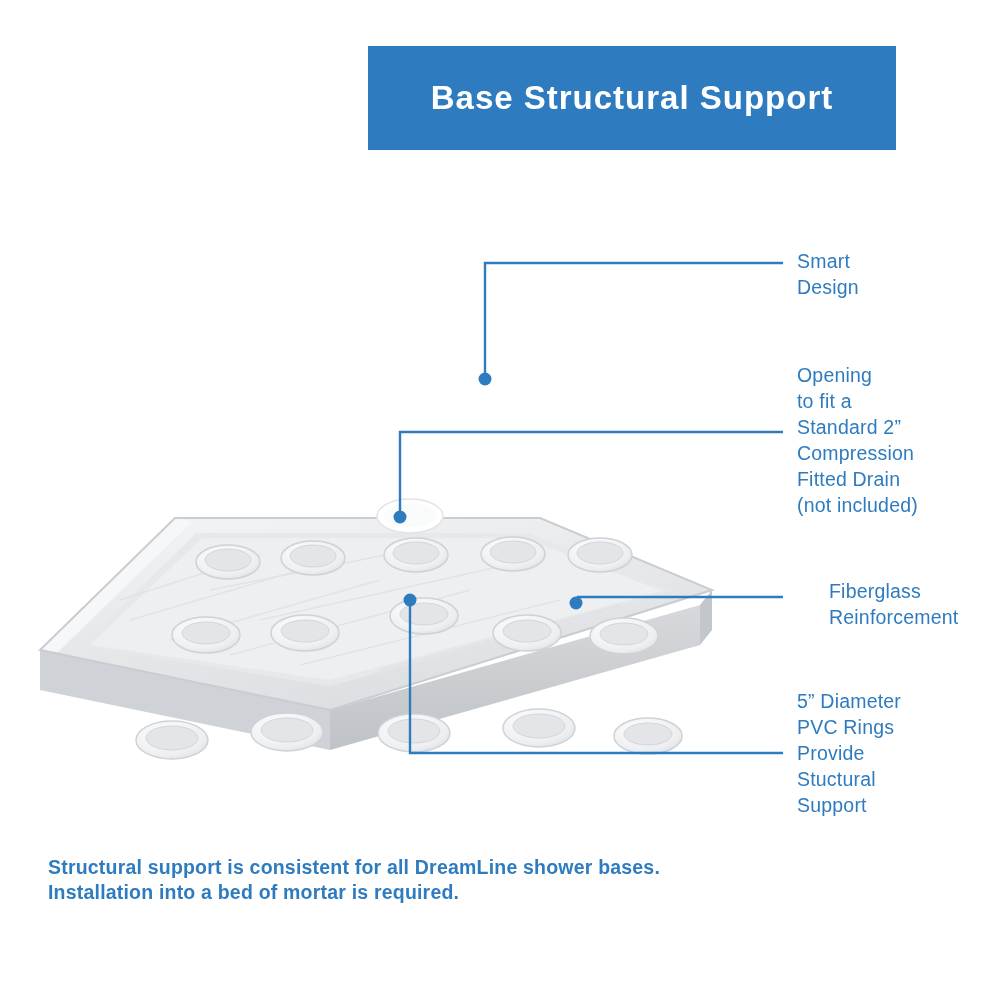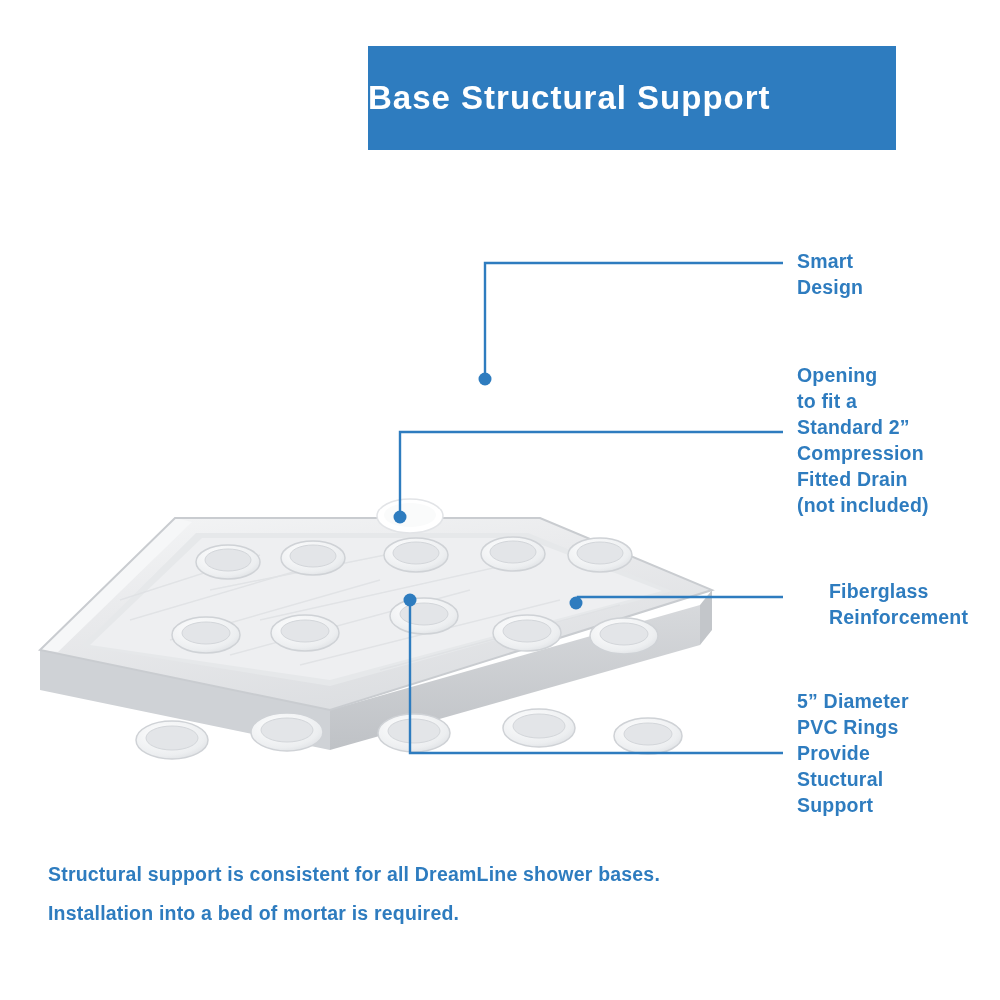--- a/index.html
+++ b/index.html
@@ -18,53 +18,54 @@
   
   .header-bar {
     position: absolute;
     left: 368px;
     top: 46px;
     width: 528px;
     height: 104px;
     background: #2E7CBF;
     display: flex;
     align-items: center;
+    justify-content: center;
   }
   .header-title {
     color: #ffffff;
     font-size: 33px;
     font-weight: bold;
     letter-spacing: 1px;
     text-align: center;
   }
 
   
   .callout {
     position: absolute;
     color: #2E7CBF;
-    font-weight: bold;
+    font-weight: normal;
     font-size: 19.5px;
     line-height: 26px;
     letter-spacing: 0.2px;
   }
   .c-smart    { left: 797px; top: 248px; width: 200px; }
   .c-opening  { left: 797px; top: 362px; width: 205px; }
   .c-fiber    { left: 797px; top: 578px; width: 200px; margin-left: 32px; }
   .c-pvc      { left: 797px; top: 688px; width: 195px; }
 
   
   .footnote {
     position: absolute;
     left: 48px;
     top: 855px;
     width: 660px;
     color: #2E7CBF;
     font-weight: bold;
     font-size: 19.5px;
-    line-height: 39px;
+    line-height: 25px;
     letter-spacing: 0.2px;
   }
 
   
   .stage {
     position: absolute;
     left: 0;
     top: 150px;
     width: 800px;
     height: 700px;

